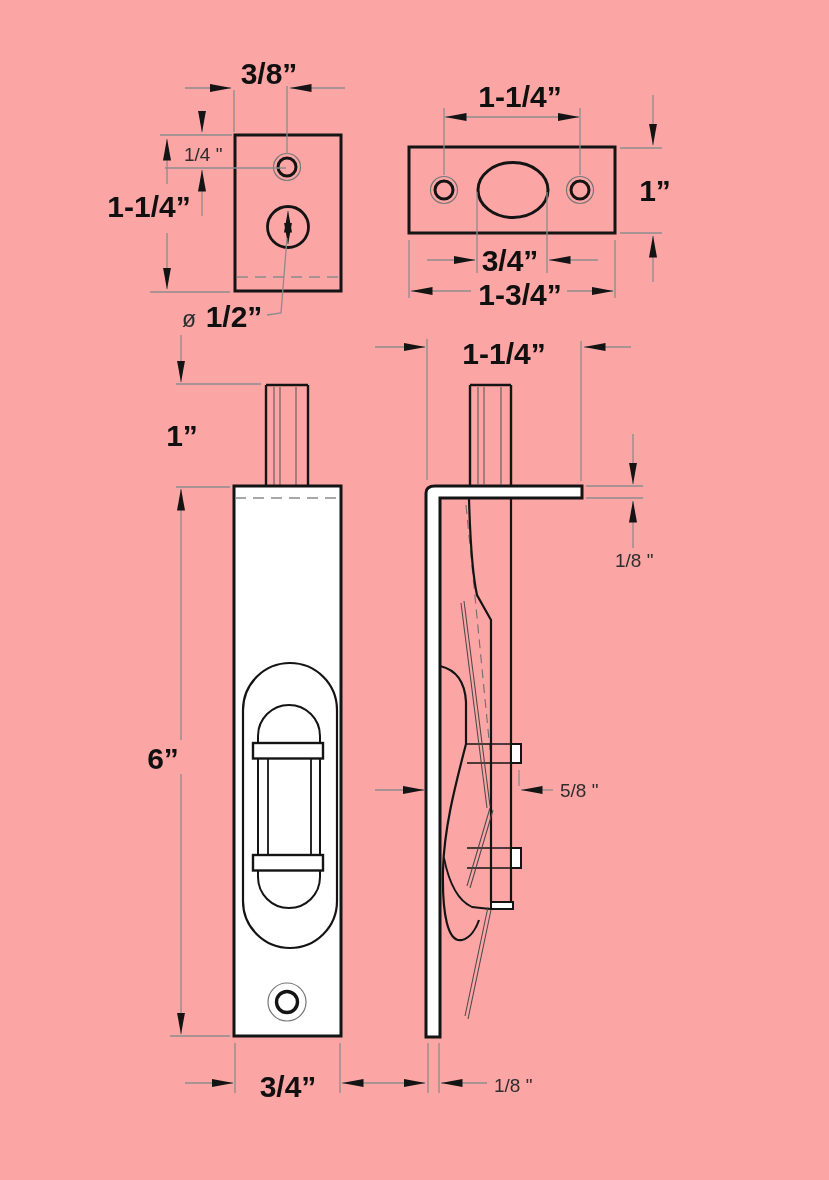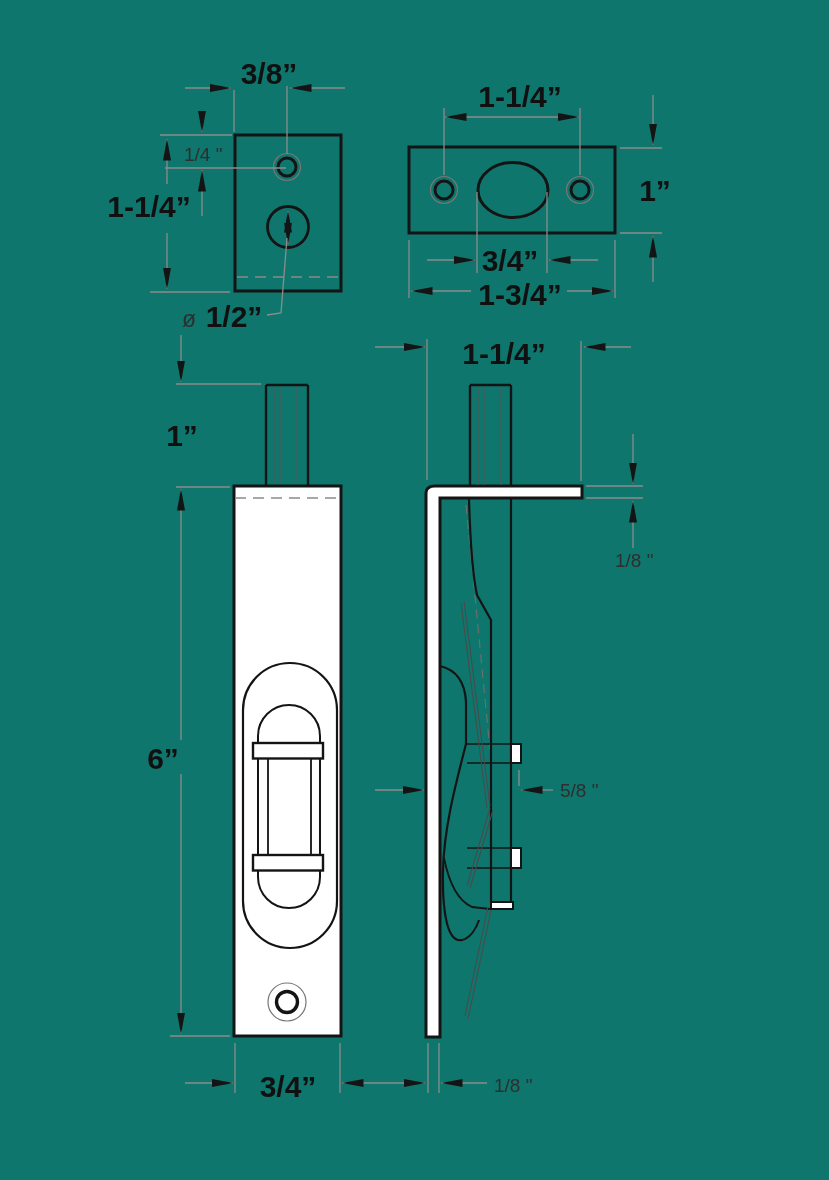--- a/index.html
+++ b/index.html
@@ -1,16 +1,16 @@
 <!DOCTYPE html>
 <html><head>
 <meta charset="utf-8">
 <style>
   html,body{margin:0;padding:0;background:#ffffff;}
-  .stage{position:relative;width:829px;height:1180px;background:#0f766e;overflow:hidden;}
+  .stage{position:relative;width:829px;height:1180px;background:#fca5a5;overflow:hidden;}
   svg{display:block;}
   .obj{stroke:#141414;fill:none;stroke-linecap:butt;}
   .objf{stroke:#141414;fill:#ffffff;}
   .w3{stroke-width:3;}
   .w24{stroke-width:2.4;}
   .w22{stroke-width:2.2;}
   .w2{stroke-width:2;}
   .w16{stroke-width:1.5;}
   .thin{stroke:#555;stroke-width:1.05;fill:none;}
   .lever{stroke:#4a4a4a;stroke-width:1.05;fill:none;}

